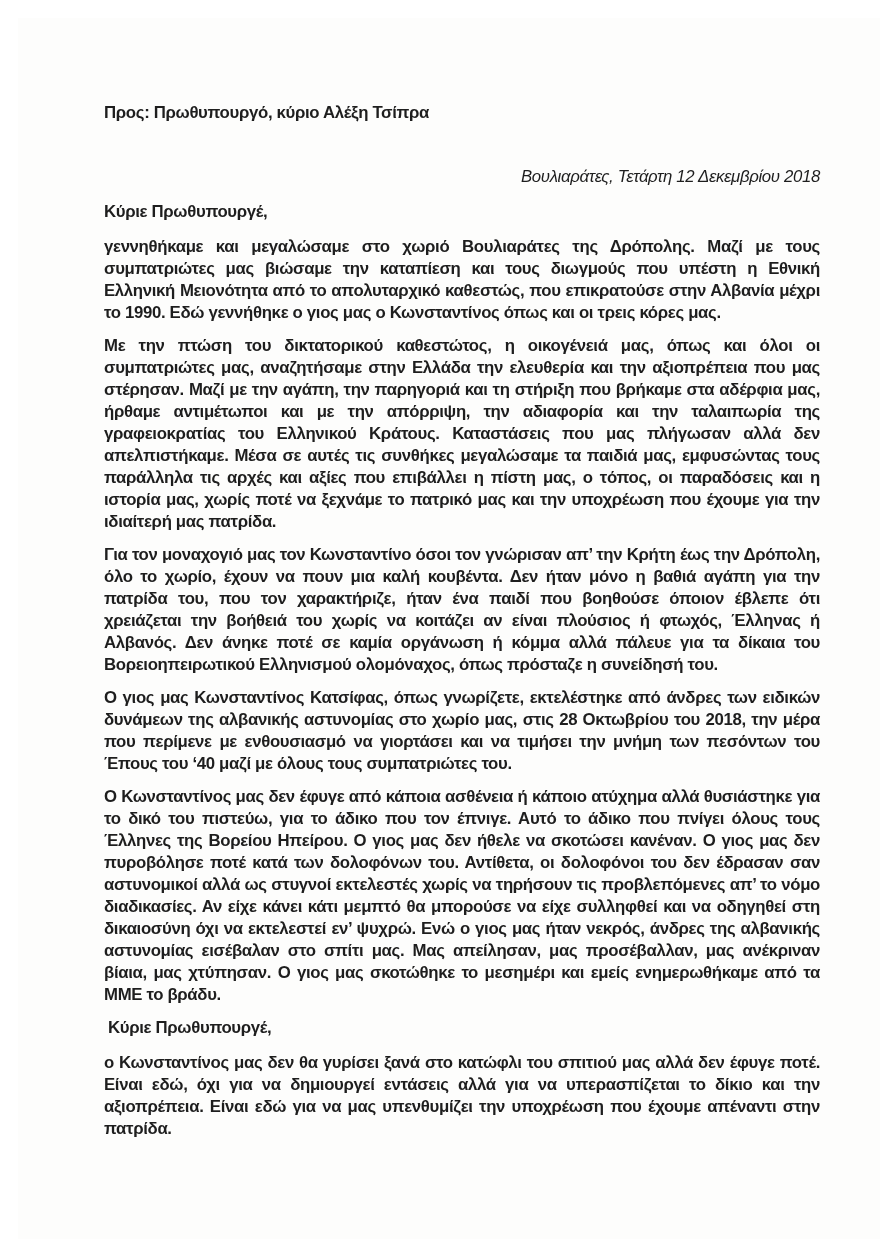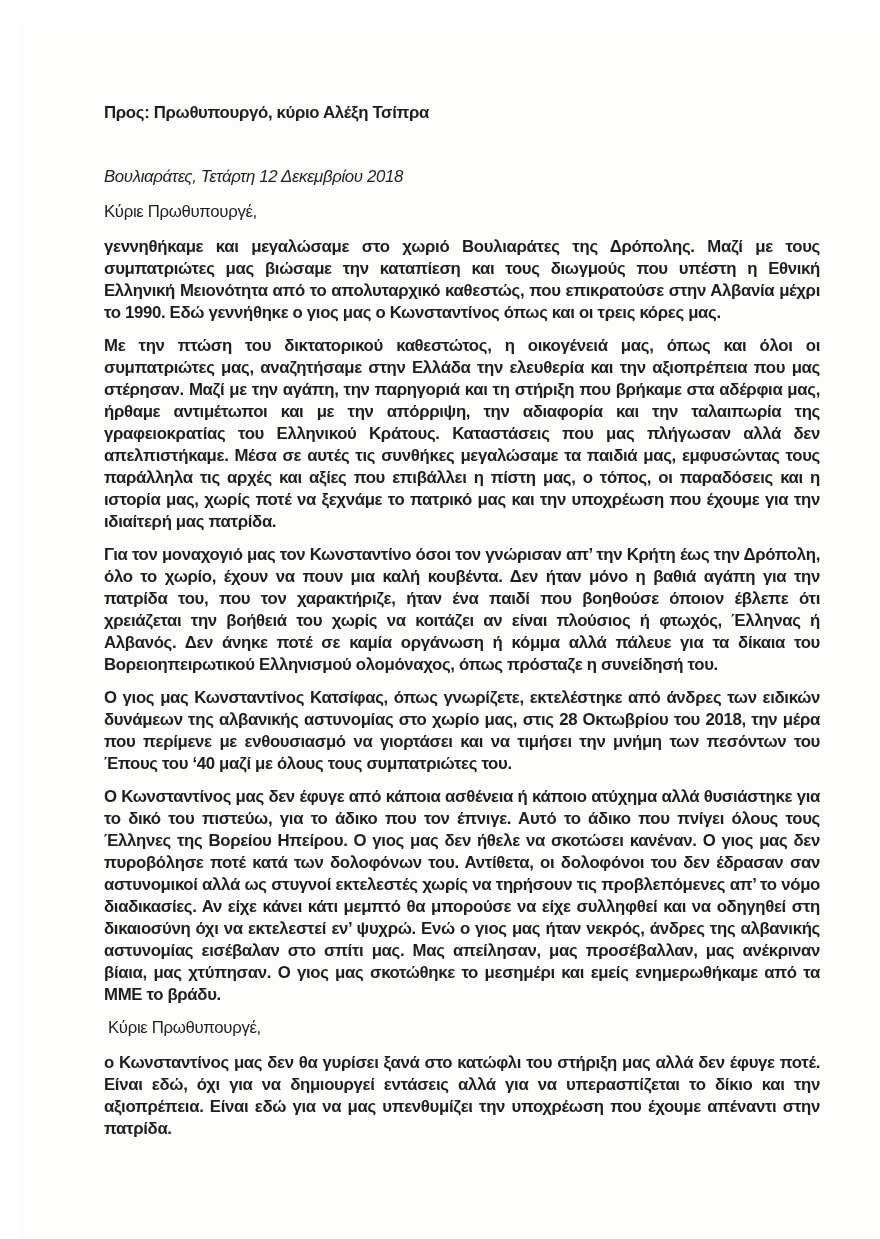--- a/index.html
+++ b/index.html
@@ -20,26 +20,27 @@
     font-size: 16.8px;
     line-height: 22px;
     letter-spacing: -0.02em;
     color: #1e1e1e;
   }
   .recipient-line {
     font-weight: 700;
     margin: 0 0 42px 0;
   }
   .date-line {
-    text-align: left;
+    text-align: right;
     font-style: italic;
     margin: 0 0 13px 0;
   }
   .salutation {
     margin: 0 0 13px 0;
+    font-weight: bold;
   }
   .salutation.second {
     padding-left: 4px;
     margin-top: 2px;
   }
   p.body-par {
     text-align: justify;
     margin: 0 0 11px 0;
     font-weight: bold;
   }
@@ -61,15 +62,15 @@
 
   <p class="body-par">Για τον μοναχογιό μας τον Κωνσταντίνο όσοι τον γνώρισαν απ’ την Κρήτη έως την Δρόπολη, όλο το χωρίο, έχουν να πουν μια καλή κουβέντα. Δεν ήταν μόνο η βαθιά αγάπη για την πατρίδα του, που τον χαρακτήριζε, ήταν ένα παιδί που βοηθούσε όποιον έβλεπε ότι χρειάζεται την βοήθειά του χωρίς να κοιτάζει αν είναι πλούσιος ή φτωχός, Έλληνας ή Αλβανός. Δεν άνηκε ποτέ σε καμία οργάνωση ή κόμμα αλλά πάλευε για τα δίκαια του Βορειοηπειρωτικού Ελληνισμού ολομόναχος, όπως πρόσταζε η συνείδησή του.</p>
 
   <p class="body-par">Ο γιος μας Κωνσταντίνος Κατσίφας, όπως γνωρίζετε, εκτελέστηκε από άνδρες των ειδικών δυνάμεων της αλβανικής αστυνομίας στο χωρίο μας, στις 28 Οκτωβρίου του 2018, την μέρα που περίμενε με ενθουσιασμό να γιορτάσει και να τιμήσει την μνήμη των πεσόντων του Έπους του ‘40 μαζί με όλους τους συμπατριώτες του.</p>
 
 
   <p class="body-par">Ο Κωνσταντίνος μας δεν έφυγε από κάποια ασθένεια ή κάποιο ατύχημα αλλά θυσιάστηκε για το δικό του πιστεύω, για το άδικο που τον έπνιγε. Αυτό το άδικο που πνίγει όλους τους Έλληνες της Βορείου Ηπείρου. Ο γιος μας δεν ήθελε να σκοτώσει κανέναν. Ο γιος μας δεν πυροβόλησε ποτέ κατά των δολοφόνων του. Αντίθετα, οι δολοφόνοι του δεν έδρασαν σαν αστυνομικοί αλλά ως στυγνοί εκτελεστές χωρίς να τηρήσουν τις προβλεπόμενες απ’ το νόμο διαδικασίες. Αν είχε κάνει κάτι μεμπτό θα μπορούσε να είχε συλληφθεί και να οδηγηθεί στη δικαιοσύνη όχι να εκτελεστεί εν’ ψυχρώ. Ενώ ο γιος μας ήταν νεκρός, άνδρες της αλβανικής αστυνομίας εισέβαλαν στο σπίτι μας. Μας απείλησαν, μας προσέβαλλαν, μας ανέκριναν βίαια, μας χτύπησαν. Ο γιος μας σκοτώθηκε το μεσημέρι και εμείς ενημερωθήκαμε από τα ΜΜΕ το βράδυ.</p>
 
   <div class="salutation second">Κύριε Πρωθυπουργέ,</div>
 
-  <p class="body-par">ο Κωνσταντίνος μας δεν θα γυρίσει ξανά στο κατώφλι του στήριξη μας αλλά δεν έφυγε ποτέ. Είναι εδώ, όχι για να δημιουργεί εντάσεις αλλά για να υπερασπίζεται το δίκιο και την αξιοπρέπεια. Είναι εδώ για να μας υπενθυμίζει την υποχρέωση που έχουμε απέναντι στην πατρίδα.</p>
+  <p class="body-par">ο Κωνσταντίνος μας δεν θα γυρίσει ξανά στο κατώφλι του σπιτιού μας αλλά δεν έφυγε ποτέ. Είναι εδώ, όχι για να δημιουργεί εντάσεις αλλά για να υπερασπίζεται το δίκιο και την αξιοπρέπεια. Είναι εδώ για να μας υπενθυμίζει την υποχρέωση που έχουμε απέναντι στην πατρίδα.</p>
 
 </div>
 
 </body></html>

